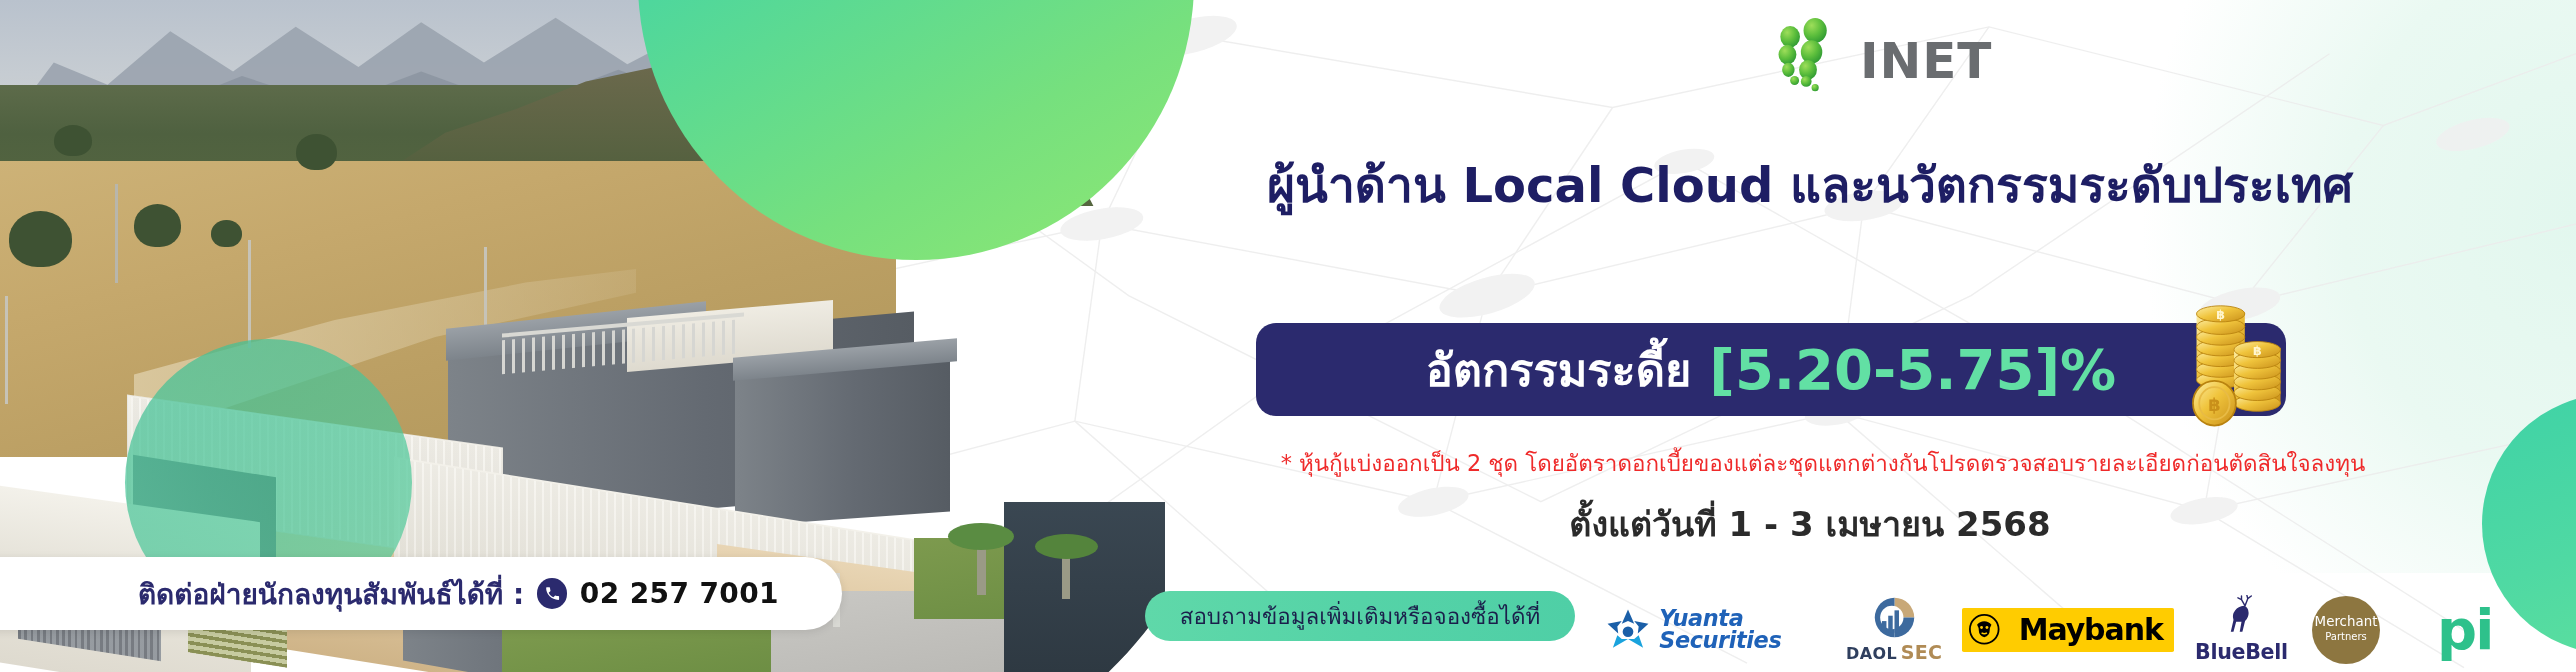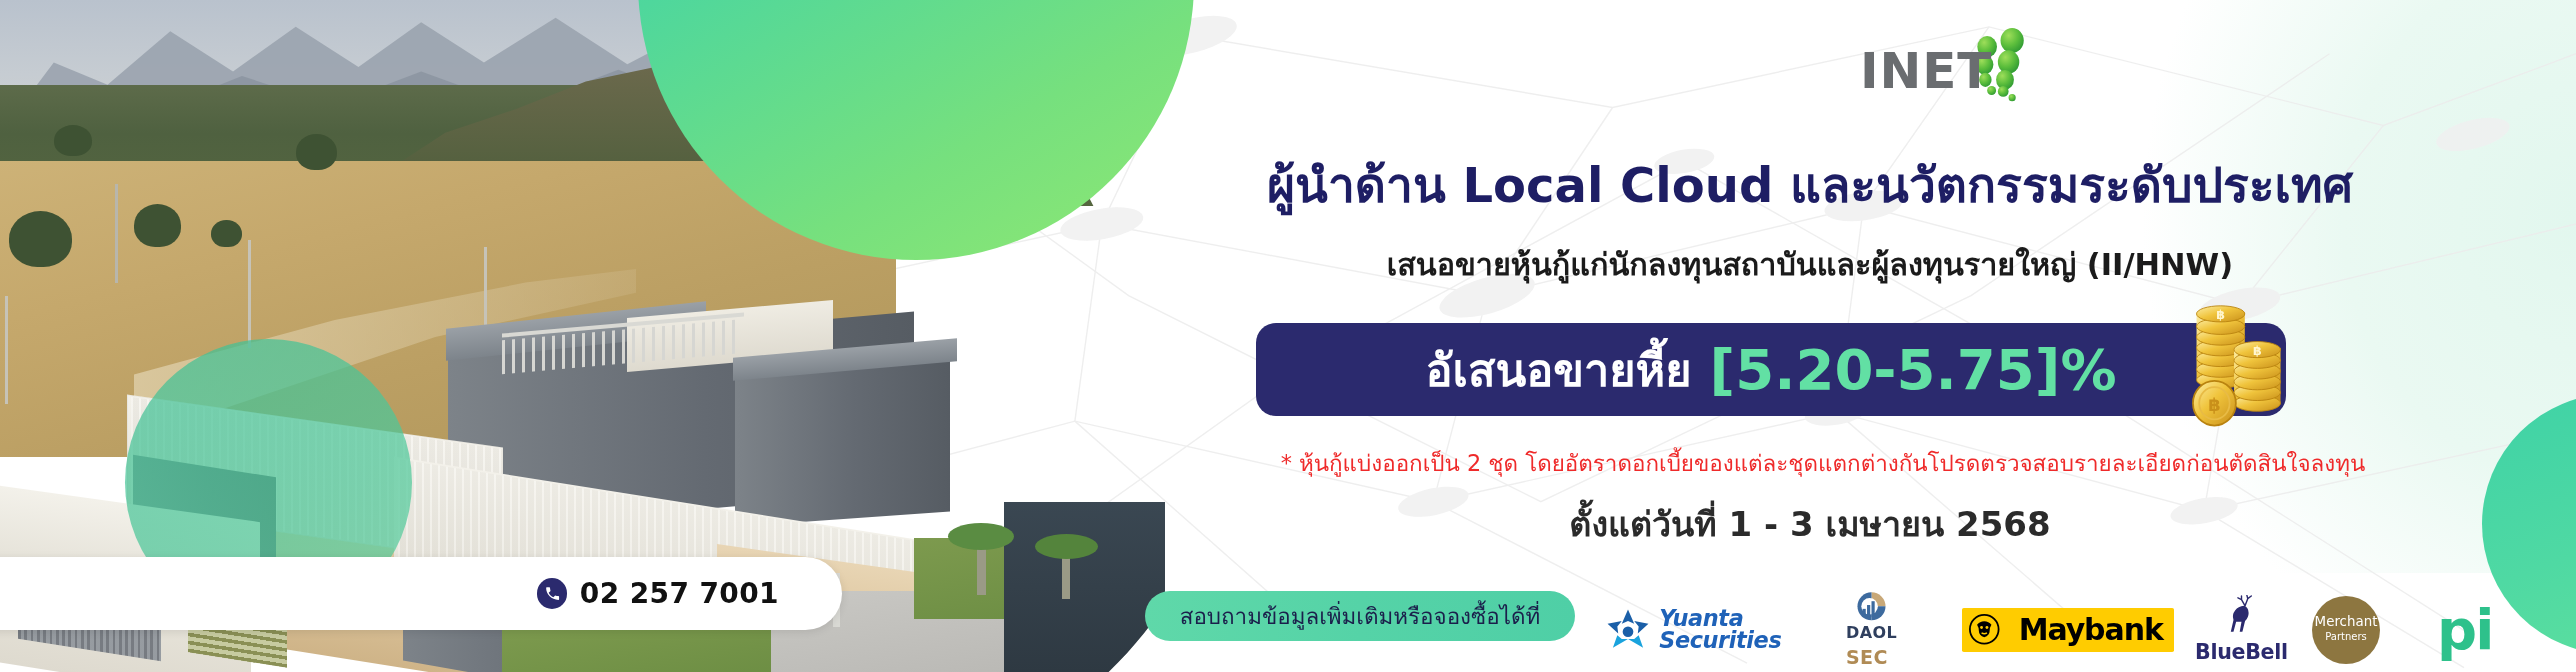--- a/index.html
+++ b/index.html
@@ -75,21 +75,21 @@
     position:absolute;left:125px;top:339px;width:287px;height:287px;border-radius:50%;
     background:linear-gradient(150deg,#3fbf94 0%,#4fc89a 60%,#5ecf9f 100%);
     opacity:.72;
   }
   .circ-right{
     position:absolute;left:2482px;top:394px;width:260px;height:260px;border-radius:50%;
     background:linear-gradient(160deg,#3fd2a6 0%,#4fd9a3 55%,#5fe09d 100%);
   }
 
   
-  .logo{position:absolute;left:1754px;top:28px;width:305px;height:75px;text-align:right;}
+  .logo{position:absolute;left:1754px;top:18px;width:305px;height:75px;}
   .logo-word{
     position:absolute;left:106px;top:14.3px;font-size:50px;font-weight:bold;
     letter-spacing:0.9px;color:#6a6d70;font-family:"DejaVu Sans","Liberation Sans",sans-serif;
   }
 
   
   .headline{
     position:absolute;left:1156px;top:158px;width:1308px;text-align:center;
     color:#1e1e64;font-size:48px;font-weight:bold;line-height:1.14;
     white-space:nowrap;
@@ -271,24 +271,23 @@
       <ellipse cx="60" cy="58" rx="10" ry="11" fill="url(#gdot)"></ellipse>
       <ellipse cx="38" cy="58" rx="7" ry="8" fill="url(#gdot)"></ellipse>
       <ellipse cx="58" cy="71" rx="6" ry="6" fill="url(#gdot)"></ellipse>
       <ellipse cx="45" cy="70" rx="5" ry="5" fill="url(#gdot)"></ellipse>
       <ellipse cx="68" cy="78" rx="4" ry="4" fill="url(#gdot)"></ellipse>
     </svg>
     <div class="logo-word">INET</div>
   </div>
 
   <div class="headline">ผู้นำด้าน Local Cloud และนวัตกรรมระดับประเทศ</div>
-  <div class="subtitle">เสนอขายหุ้นกู้แก่นักลงทุนสถาบันและผู้ลงทุนรายใหญ่ (II/HNW)</div>
 
   <div class="rate-box">
-    <span class="rate-label">อัเสนอขายหี้ย</span>
+    <span class="rate-label">อัตกรรมระดี้ย</span>
     <span class="rate-value">[5.20-5.75]%</span>
   </div>
   <svg class="coins" viewBox="0 0 120 150">
     <defs>
       <linearGradient id="gold" x1="0" y1="0" x2="1" y2="1">
         <stop offset="0%" stop-color="#fdefa8"></stop>
           <stop offset="45%" stop-color="#f0c43c"></stop>
         <stop offset="100%" stop-color="#c9901a"></stop>
       </linearGradient>
     </defs>
@@ -353,21 +352,21 @@
     <div class="plogo" style="left:242px;flex-direction:column;justify-content:center;gap:1.8px;">
       <svg width="47" height="43" viewBox="0 0 52 48">
         <path d="M26 24 L26 2 A22 22 0 0 1 48 24 Z" fill="#c8a878"></path>
         <path d="M26 24 L48 24 A22 22 0 0 1 26 46 Z" fill="#3d6a9e"></path>
         <path d="M26 24 L26 46 A22 22 0 1 1 26 2 Z" fill="#3d6a9e"></path>
         <circle cx="23" cy="24" r="13" fill="#ffffff"></circle>
         <rect x="12" y="28" width="5" height="13" fill="#3d6a9e"></rect>
         <rect x="19" y="22" width="5" height="19" fill="#3d6a9e"></rect>
         <rect x="26" y="16" width="5" height="25" fill="#3d6a9e"></rect>
       </svg>
-      <div style="display:flex;gap:3.6px;align-items:baseline;flex-direction:column;">
+      <div style="display:flex;gap:3.6px;align-items:baseline;">
         <span class="daol-txt" style="color:#2f3f5e;">DAOL</span>
         <span class="daol-txt" style="color:#b08b55;font-size:19px;">SEC</span>
       </div>
     </div>
 
     <div class="plogo" style="left:358px;">
       <div class="maybank-box">
         <svg width="30.5" height="30.5" viewBox="0 0 34 34">
           <circle cx="17" cy="17" r="16" fill="none" stroke="#000" stroke-width="2"></circle>
           <circle cx="17" cy="17" r="12.5" fill="#ffcc00"></circle>
@@ -396,20 +395,21 @@
         <span class="merchant-b">Partners</span>
       </div>
     </div>
 
     <div class="plogo" style="left:833px;">
       <span class="pi-txt">pi</span>
     </div>
   </div>
 
   <div class="contact">
+    <span class="contact-label">ติดต่อฝ่ายนักลงทุนสัมพันธ์ได้ที่ :</span>
     <span class="phone-icon">
       <svg width="17" height="17" viewBox="0 0 24 24" fill="#ffffff">
         <path d="M6.6 10.8c1.4 2.8 3.8 5.1 6.6 6.6l2.2-2.2c.3-.3.7-.4 1.1-.2 1.2.4 2.5.6 3.8.6.6 0 1 .5 1 1V20c0 .6-.4 1-1 1C10.6 21 3 13.4 3 4c0-.6.5-1 1-1h3.5c.6 0 1 .4 1 1 0 1.3.2 2.6.6 3.8.1.4 0 .8-.2 1.1l-2.3 1.9z"></path>
       </svg>
     </span>
     <span class="contact-num">02 257 7001</span>
   </div>
 
 </div>
 

